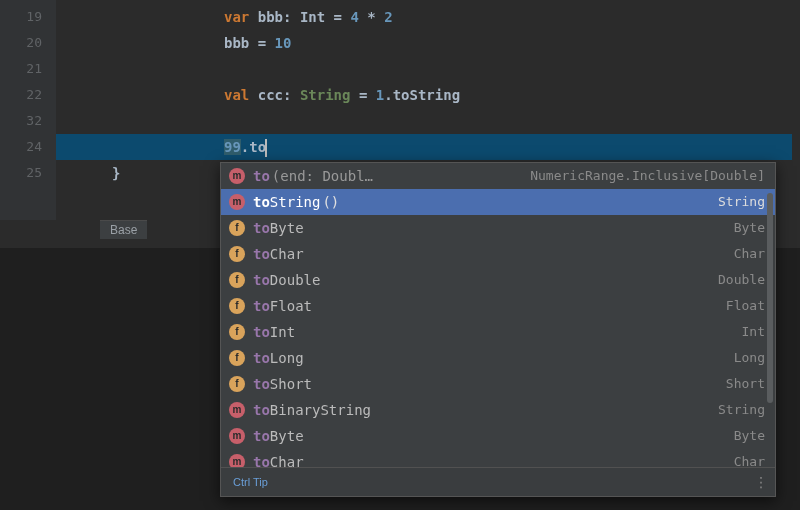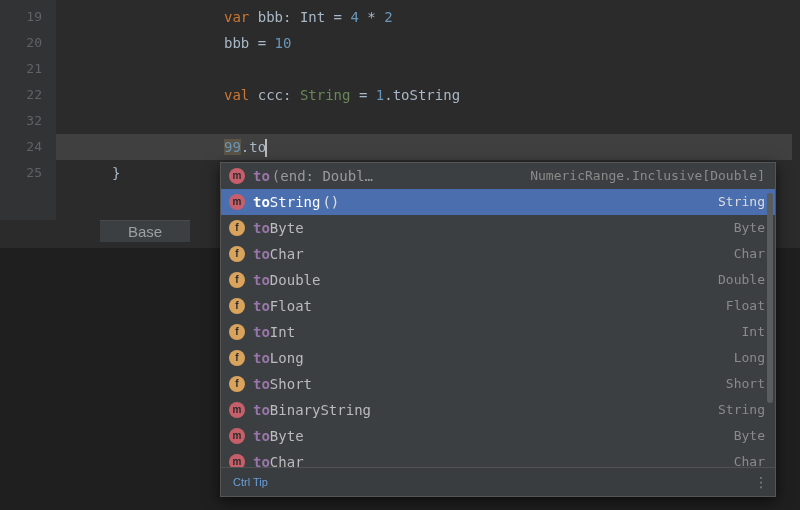--- a/index.html
+++ b/index.html
@@ -34,51 +34,52 @@
     height: 26px;
     line-height: 26px;
     font-size: 13px;
     margin-left: 20px;
   }
   .code {
     position: absolute;
     left: 56px;
     top: 4px;
     right: 8px;
+    font-weight: bold;
   }
   .code .line {
     height: 26px;
     line-height: 26px;
     white-space: pre;
     padding-left: 0;
   }
   .indent { display:inline-block; width: 168px; } 
   .kw { color: #cc7832; }
   .str { color: #6a8759; }
   .txt { color: #a9b7c6; }
   .num-lit { color: #6897bb; }
   .type { color: #a9b7c6; }
-  .cursor-line { background: #404040; }
+  .cursor-line { background: #0c4a6e; }
   .cursor {
     display:inline-block;
     width: 2px;
     height: 18px;
     background: #bbbbbb;
     vertical-align: middle;
     margin-left: -1px;
   }
   .dimline .num-lit { background: rgba(255,200,100,0.15); }
   .base-tab {
     position:absolute;
     left: 100px;
     top: 220px;
     background: #3c3f41;
     color: #9aa0a6;
-    font-size: 15px;
-    padding: 2px 28px;
+    font-size: 12px;
+    padding: 2px 10px;
     border-top: 1px solid #4a4a4a;
     font-family: sans-serif;
   }
 
   
   .popup {
     position: absolute;
     left: 220px;
     top: 162px;
     width: 556px;

